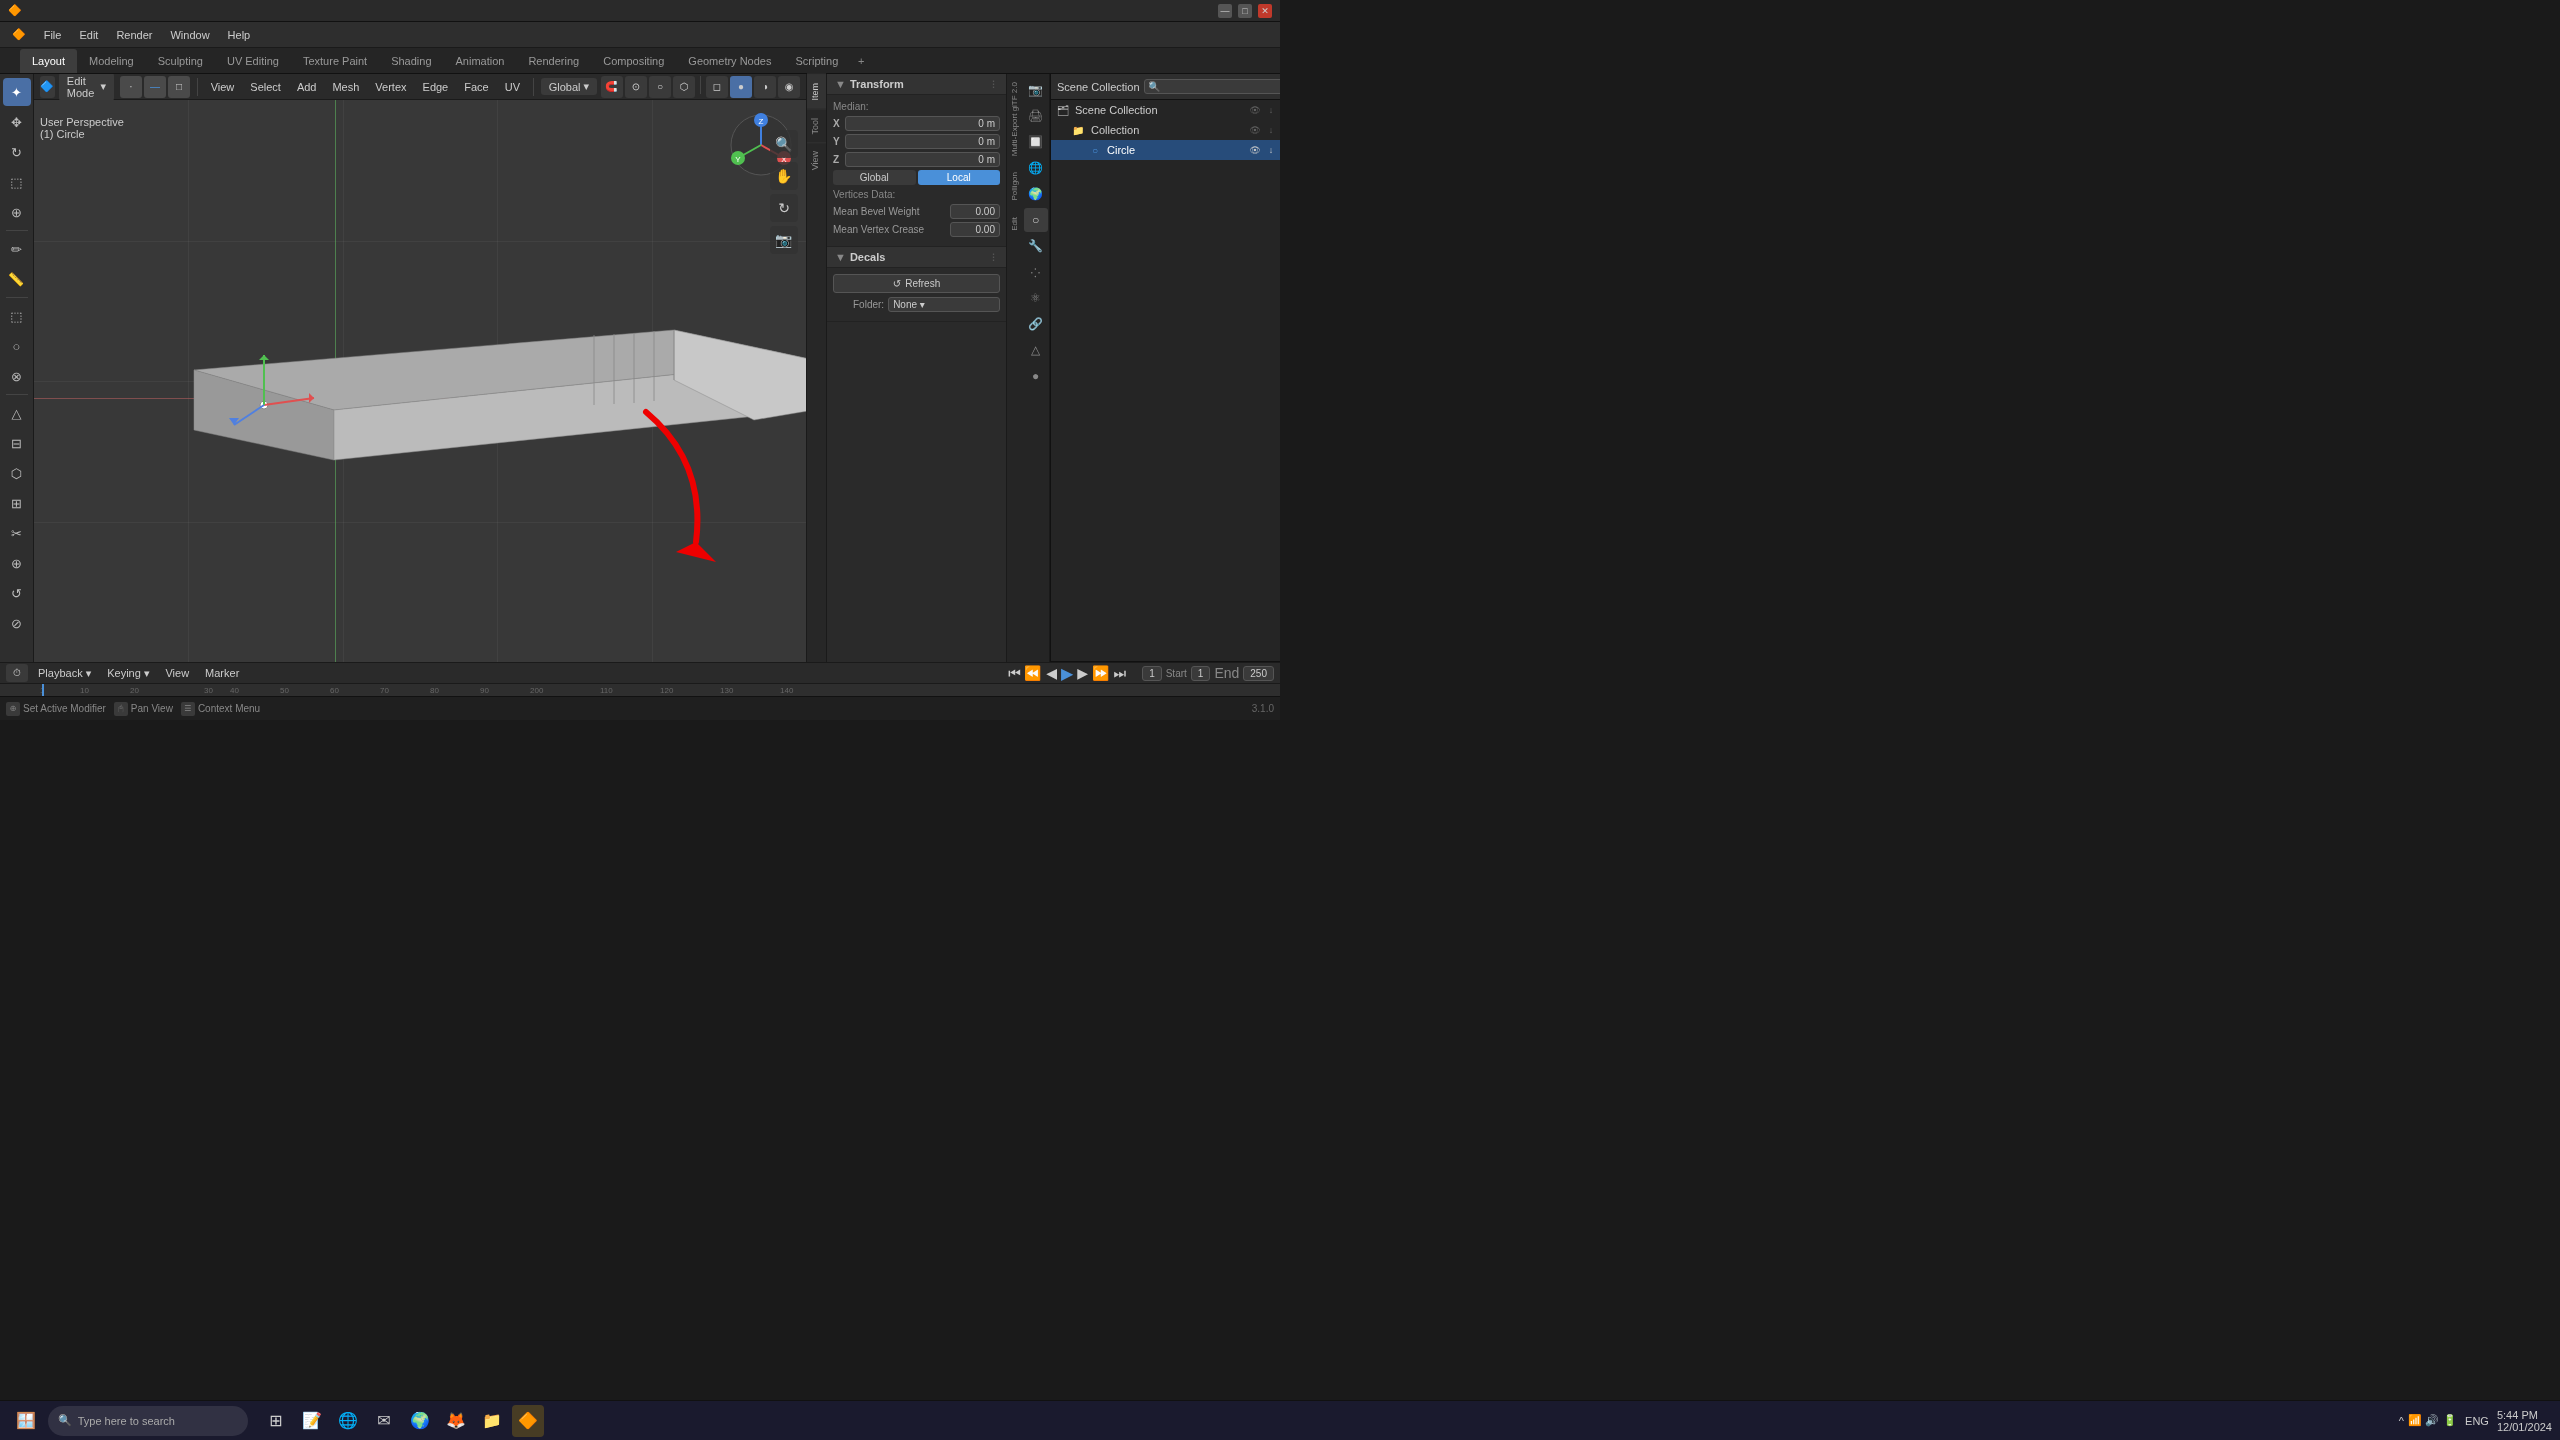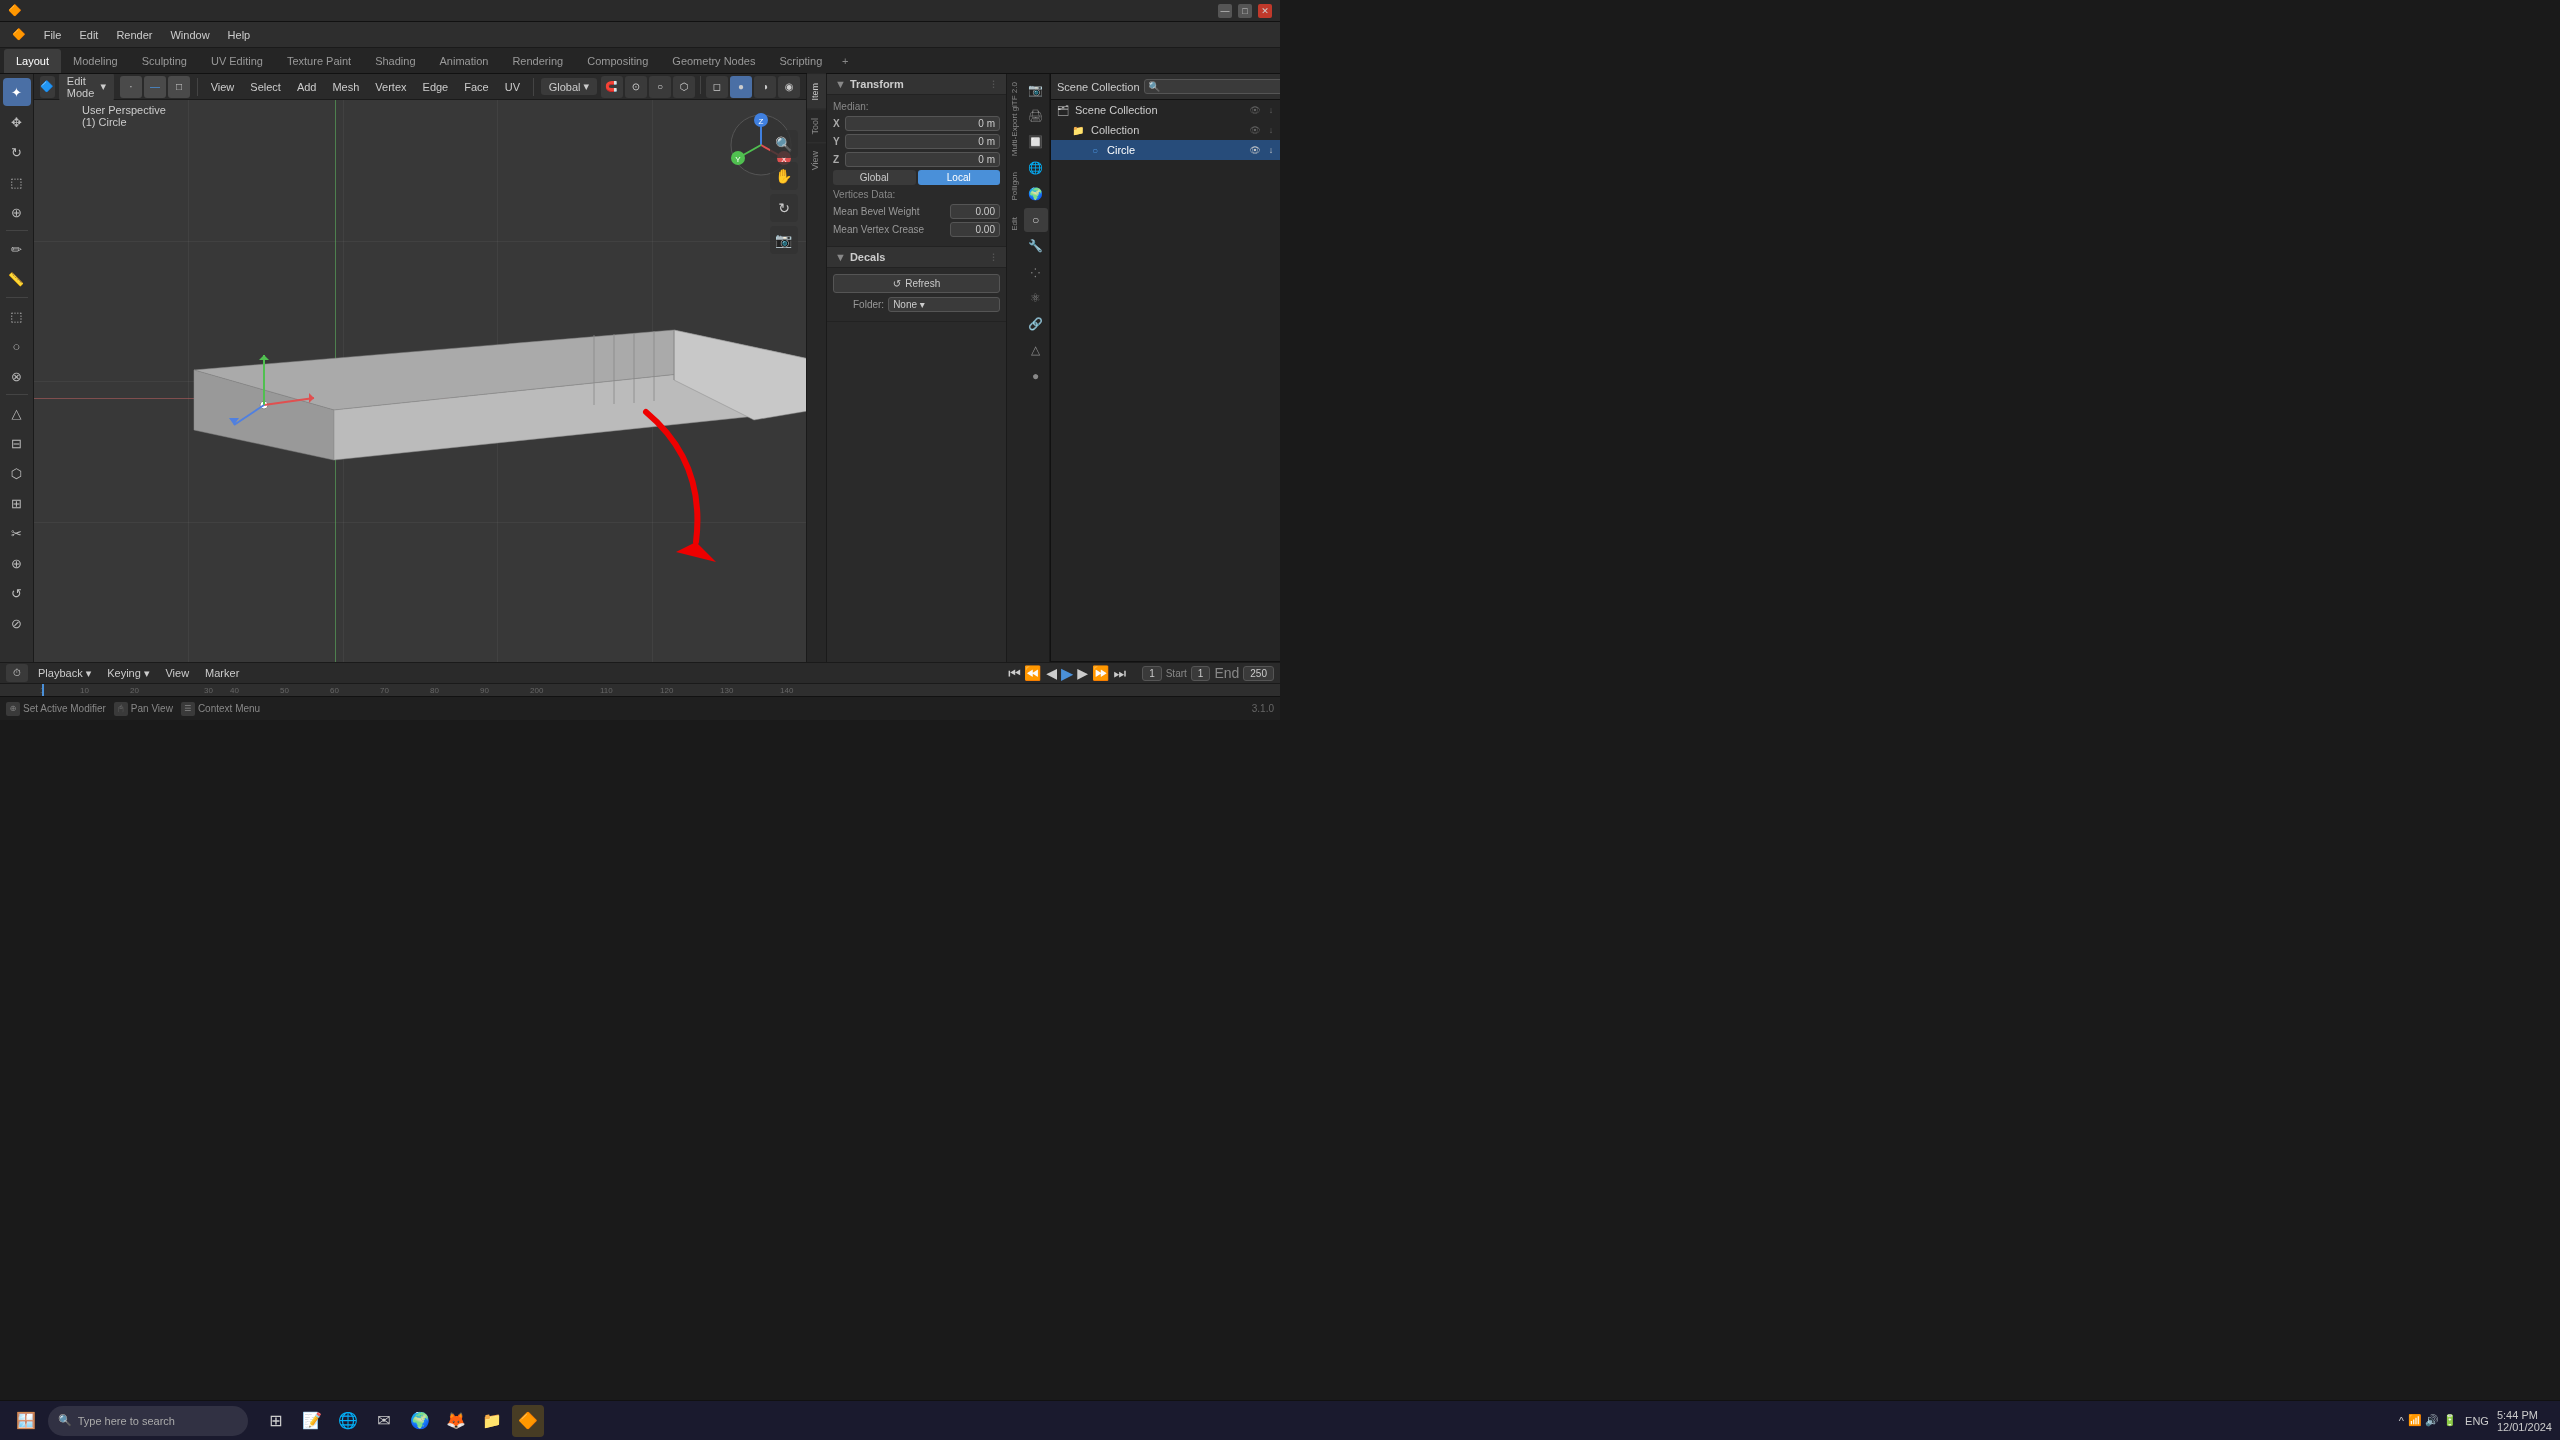--- a/index.html
+++ b/index.html
@@ -66,21 +66,21 @@
       cursor: pointer;
       border-radius: 3px;
     }
 
     
     #workspace-tabs {
       height: 26px;
       background: #252525;
       display: flex;
       align-items: center;
-      padding: 0 4px;
+      padding: 0 20px;
       border-bottom: 1px solid #111;
     }
     .ws-tab {
       padding: 3px 12px;
       color: #999;
       font-size: 11px;
       cursor: pointer;
       border-radius: 3px 3px 0 0;
       height: 24px;
       display: flex;
@@ -211,26 +211,25 @@
       position: absolute;
       left: 0;
       right: 0;
       height: 1px;
       background: rgba(200, 100, 100, 0.5);
     }
 
     
     #viewport-info {
       position: absolute;
-      top: 4px;
+      top: 16px;
       left: 6px;
       color: #ccc;
       font-size: 11px;
       pointer-events: none;
-      margin-left: 42px;
     }
 
     
     #nav-gizmo {
       position: absolute;
       top: 10px;
       right: 10px;
       width: 70px;
       height: 70px;
     }

